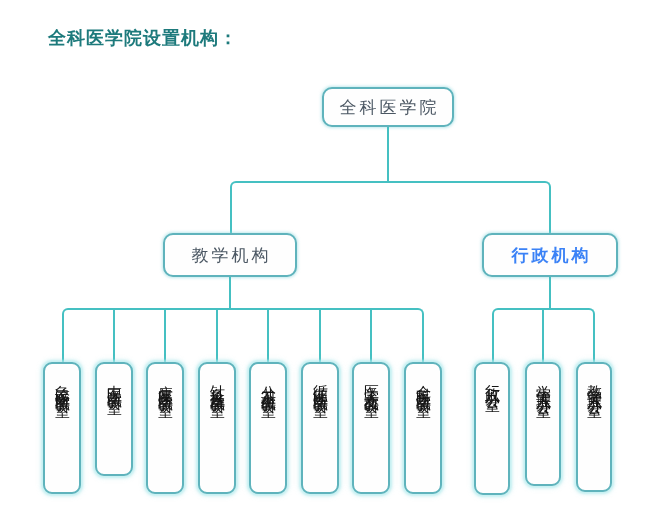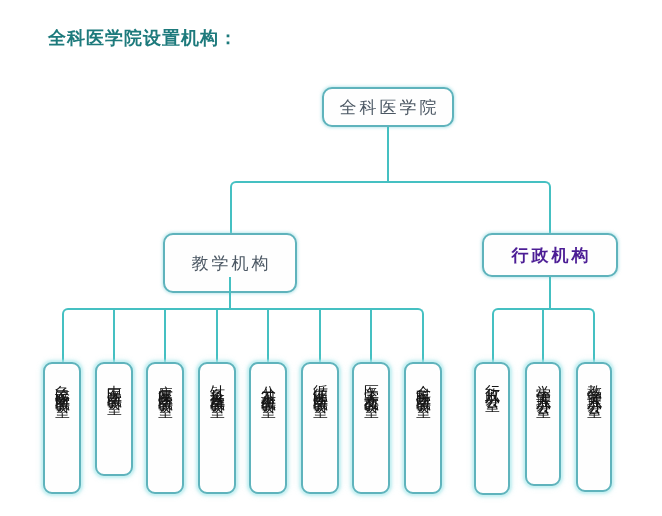--- a/index.html
+++ b/index.html
@@ -18,21 +18,21 @@
     border-right:2px solid #45c0c2;border-radius:6px 6px 0 0;box-sizing:border-box;
   }
   
   .hbox{
     position:absolute;box-sizing:border-box;background:#fefefe;
     border:2px solid #5fb3bc;border-radius:10px;
     display:flex;align-items:center;justify-content:center;
     box-shadow:0 0 3px 1px rgba(140,215,220,0.55);
     font-size:17px;letter-spacing:3px;text-indent:3px;color:#4b5763;
   }
-  .hbox.bold{font-weight:bold;color:#4c1d95;}
+  .hbox.bold{font-weight:bold;color:#3b82f6;}
   
   .vbox{
     position:absolute;box-sizing:border-box;background:#fefefe;
     border:2px solid #5fb3bc;border-radius:9px;
     display:flex;justify-content:center;align-items:flex-start;
     padding-top:9px;
     box-shadow:0 0 2px 2px rgba(180,236,238,0.6), 0 0 5px 2px rgba(150,220,225,0.35);
   }
   .vbox span{
     writing-mode:vertical-rl;text-orientation:upright;
@@ -46,21 +46,21 @@
 
   <div class="title">全科医学院设置机构：</div>
 
   <div class="hbox" style="left:322px;top:87px;width:132px;height:40px;">
     <span>全科医学院</span>
   </div>
 
   <div class="vline" style="left:387px;top:127px;height:54px;"></div>
   <div class="bus" style="left:230px;top:181px;width:321px;height:52px;"></div>
 
-  <div class="hbox" style="left:163px;top:233px;width:134px;height:60px;">
+  <div class="hbox" style="left:163px;top:233px;width:134px;height:44px;">
     <span>教学机构</span>
   </div>
   <div class="hbox bold" style="left:482px;top:233px;width:136px;height:44px;">
     <span>行政机构</span>
   </div>
 
   <div class="vline" style="left:229px;top:277px;height:31px;"></div>
   <div class="bus" style="left:62px;top:308px;width:362px;height:54px;"></div>
   <div class="vline" style="left:113px;top:310px;height:52px;"></div>
   <div class="vline" style="left:164px;top:310px;height:52px;"></div>

